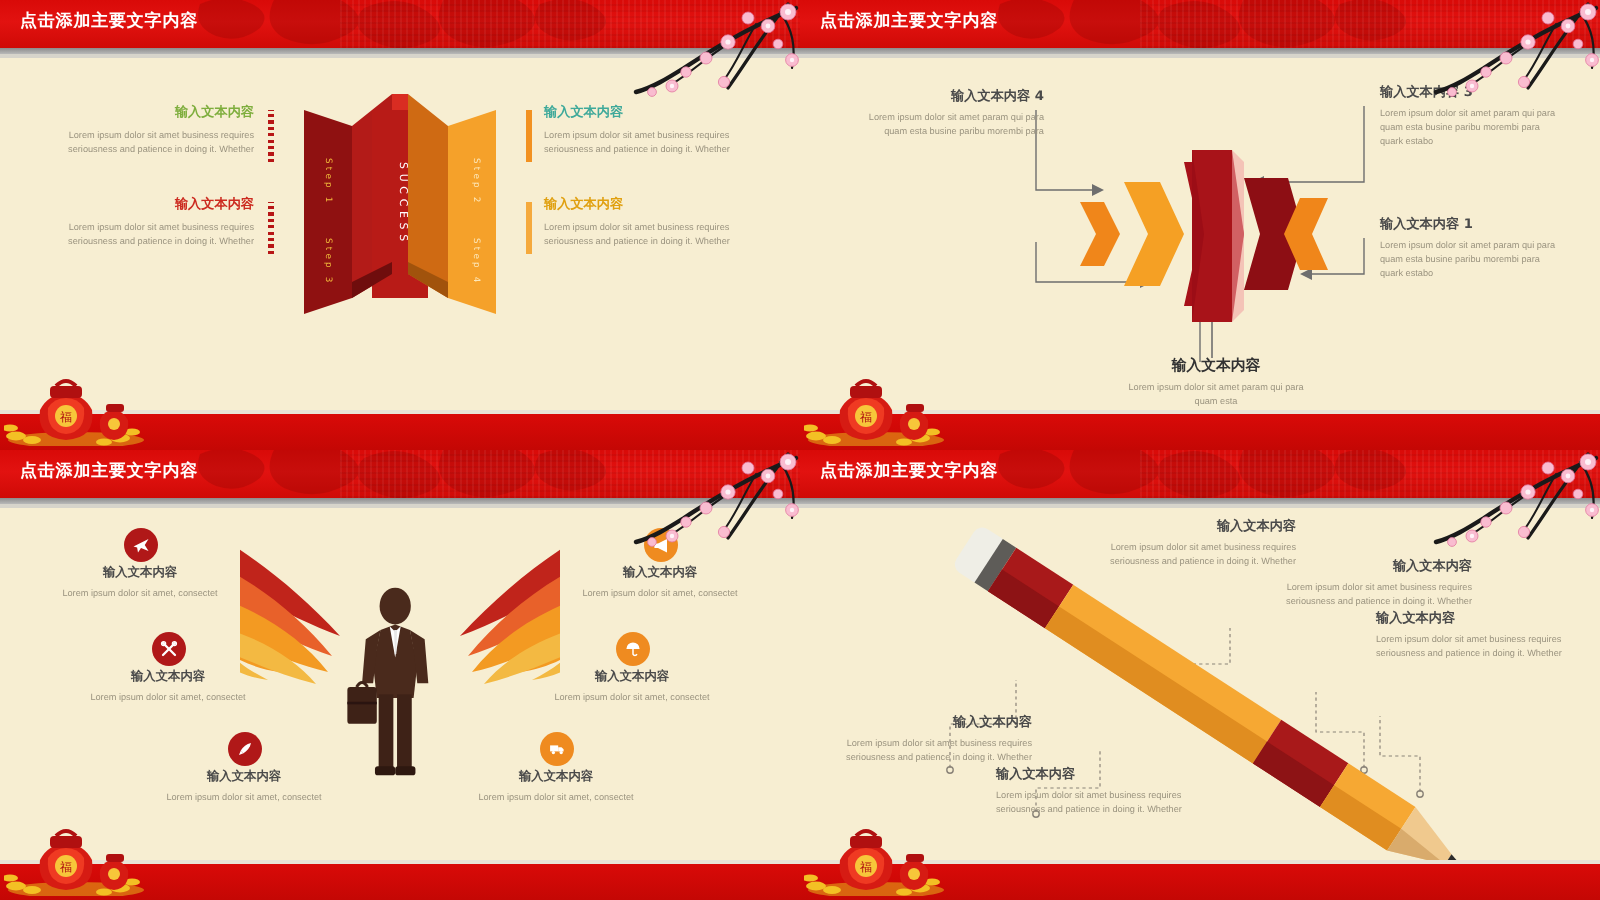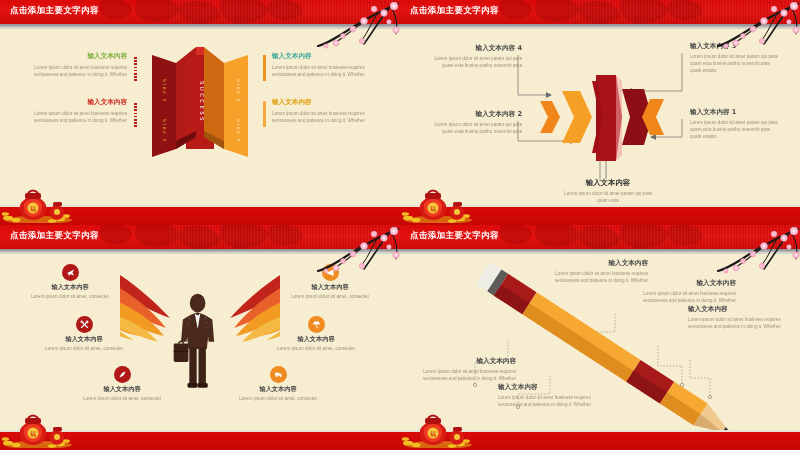--- a/index.html
+++ b/index.html
@@ -274,24 +274,20 @@
 
         <polygon points="250,70 264,70 256,88 264,106 250,106 242,88" fill="#f0861a"></polygon>
 
         <line x1="206" y1="132" x2="206" y2="150" stroke="#6e6e6e" stroke-width=".8"></line>
       </svg>
 
       <div class="s2-txt s2-l" style="left:30px; top:16px;">
         <div class="tt" style="color:#4a4a4a">输入文本内容 4</div>
         <div class="bd">Lorem ipsum dolor sit amet param qui para quam esta busine paribu morembi para</div>
       </div>
-      <div class="s2-txt s2-l" style="left:30px; top:82px;">
-        <div class="tt" style="color:#4a4a4a">输入文本内容 2</div>
-        <div class="bd">Lorem ipsum dolor sit amet param qui para quam esta busine paribu morembi para</div>
-      </div>
       <div class="s2-txt s2-r" style="left:290px; top:14px;">
         <div class="tt" style="color:#4a4a4a">输入文本内容 3</div>
         <div class="bd">Lorem ipsum dolor sit amet param qui para quam esta busine paribu morembi para quark estabo</div>
       </div>
       <div class="s2-txt s2-r" style="left:290px; top:80px;">
         <div class="tt" style="color:#4a4a4a">输入文本内容 1</div>
         <div class="bd">Lorem ipsum dolor sit amet param qui para quam esta busine paribu morembi para quark estabo</div>
       </div>
       <div class="s2-txt s2-c" style="left:160px; top:150px; width:96px;">
         <div class="tt" style="color:#333; font-size:7.4px;">输入文本内容</div>

